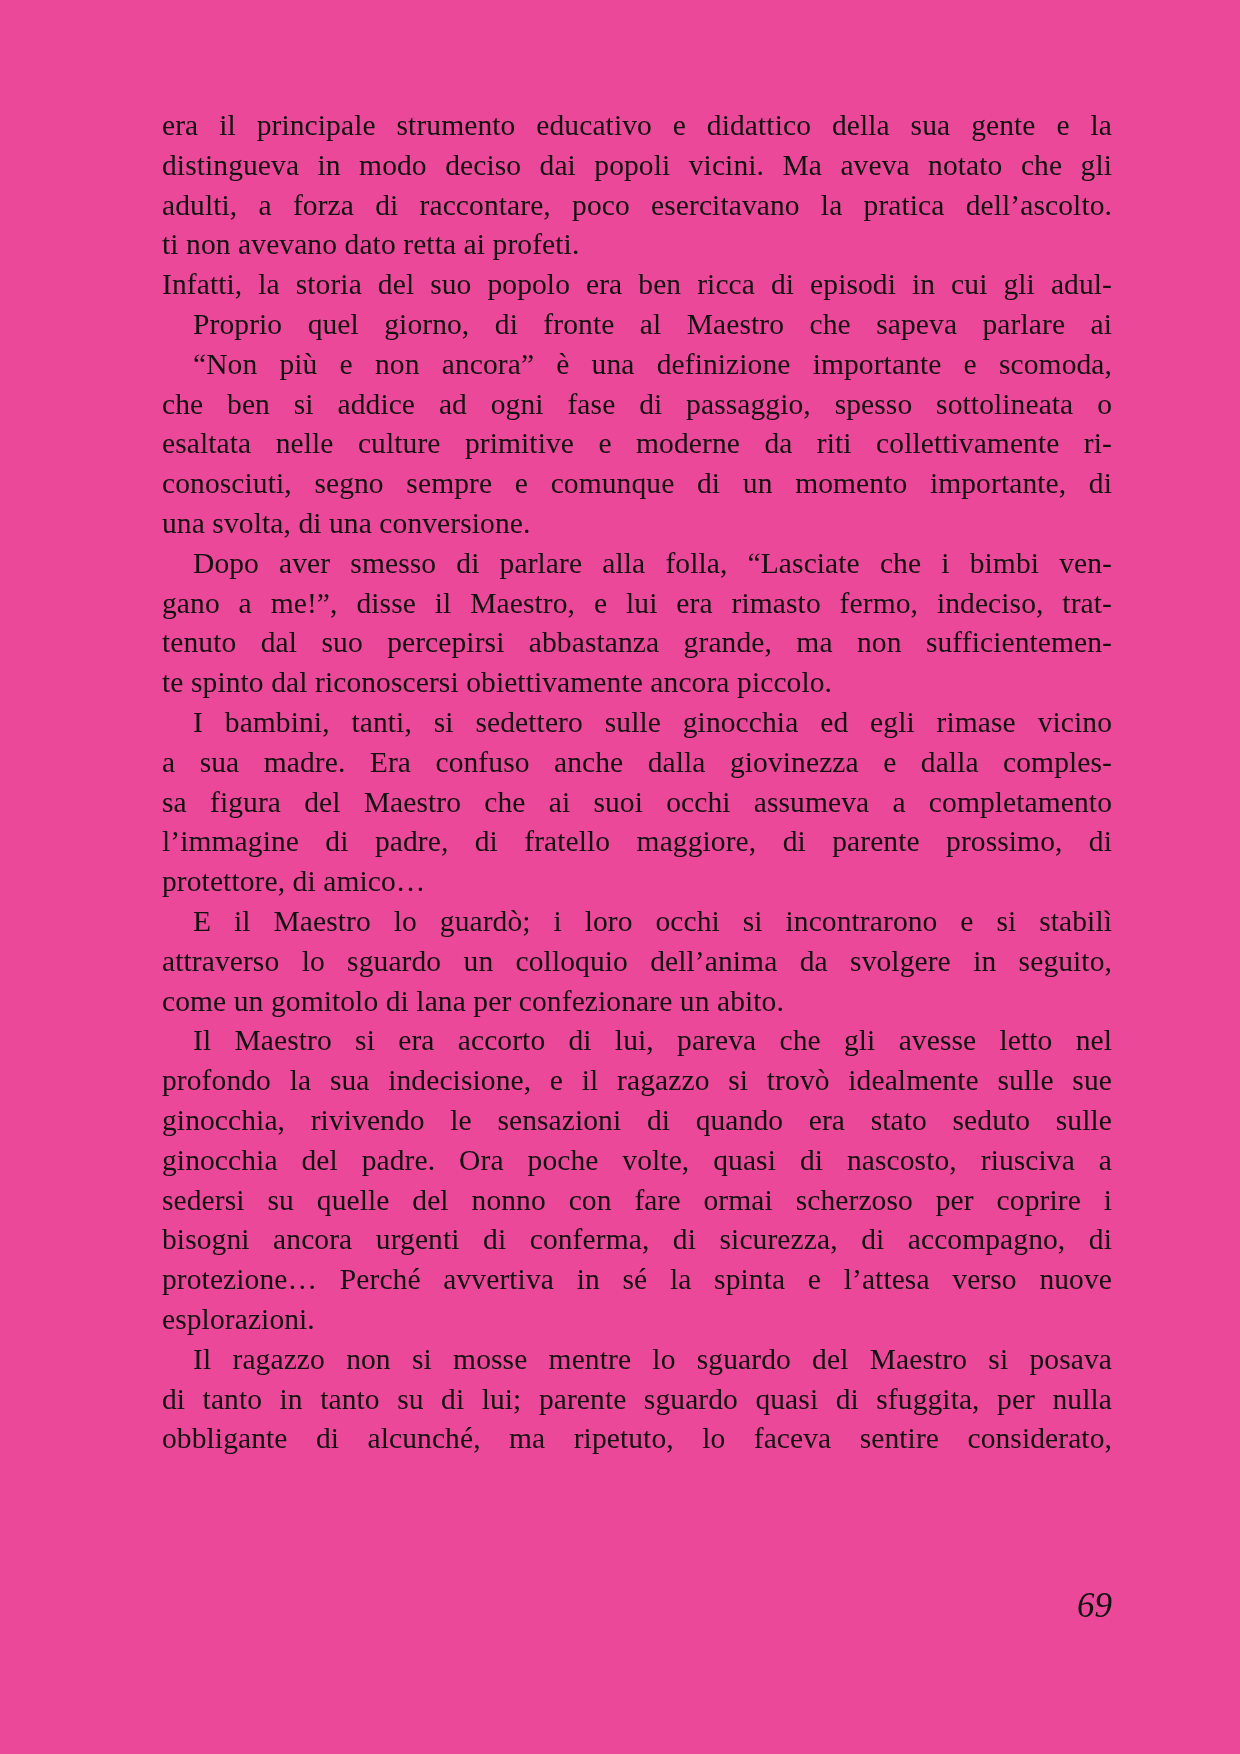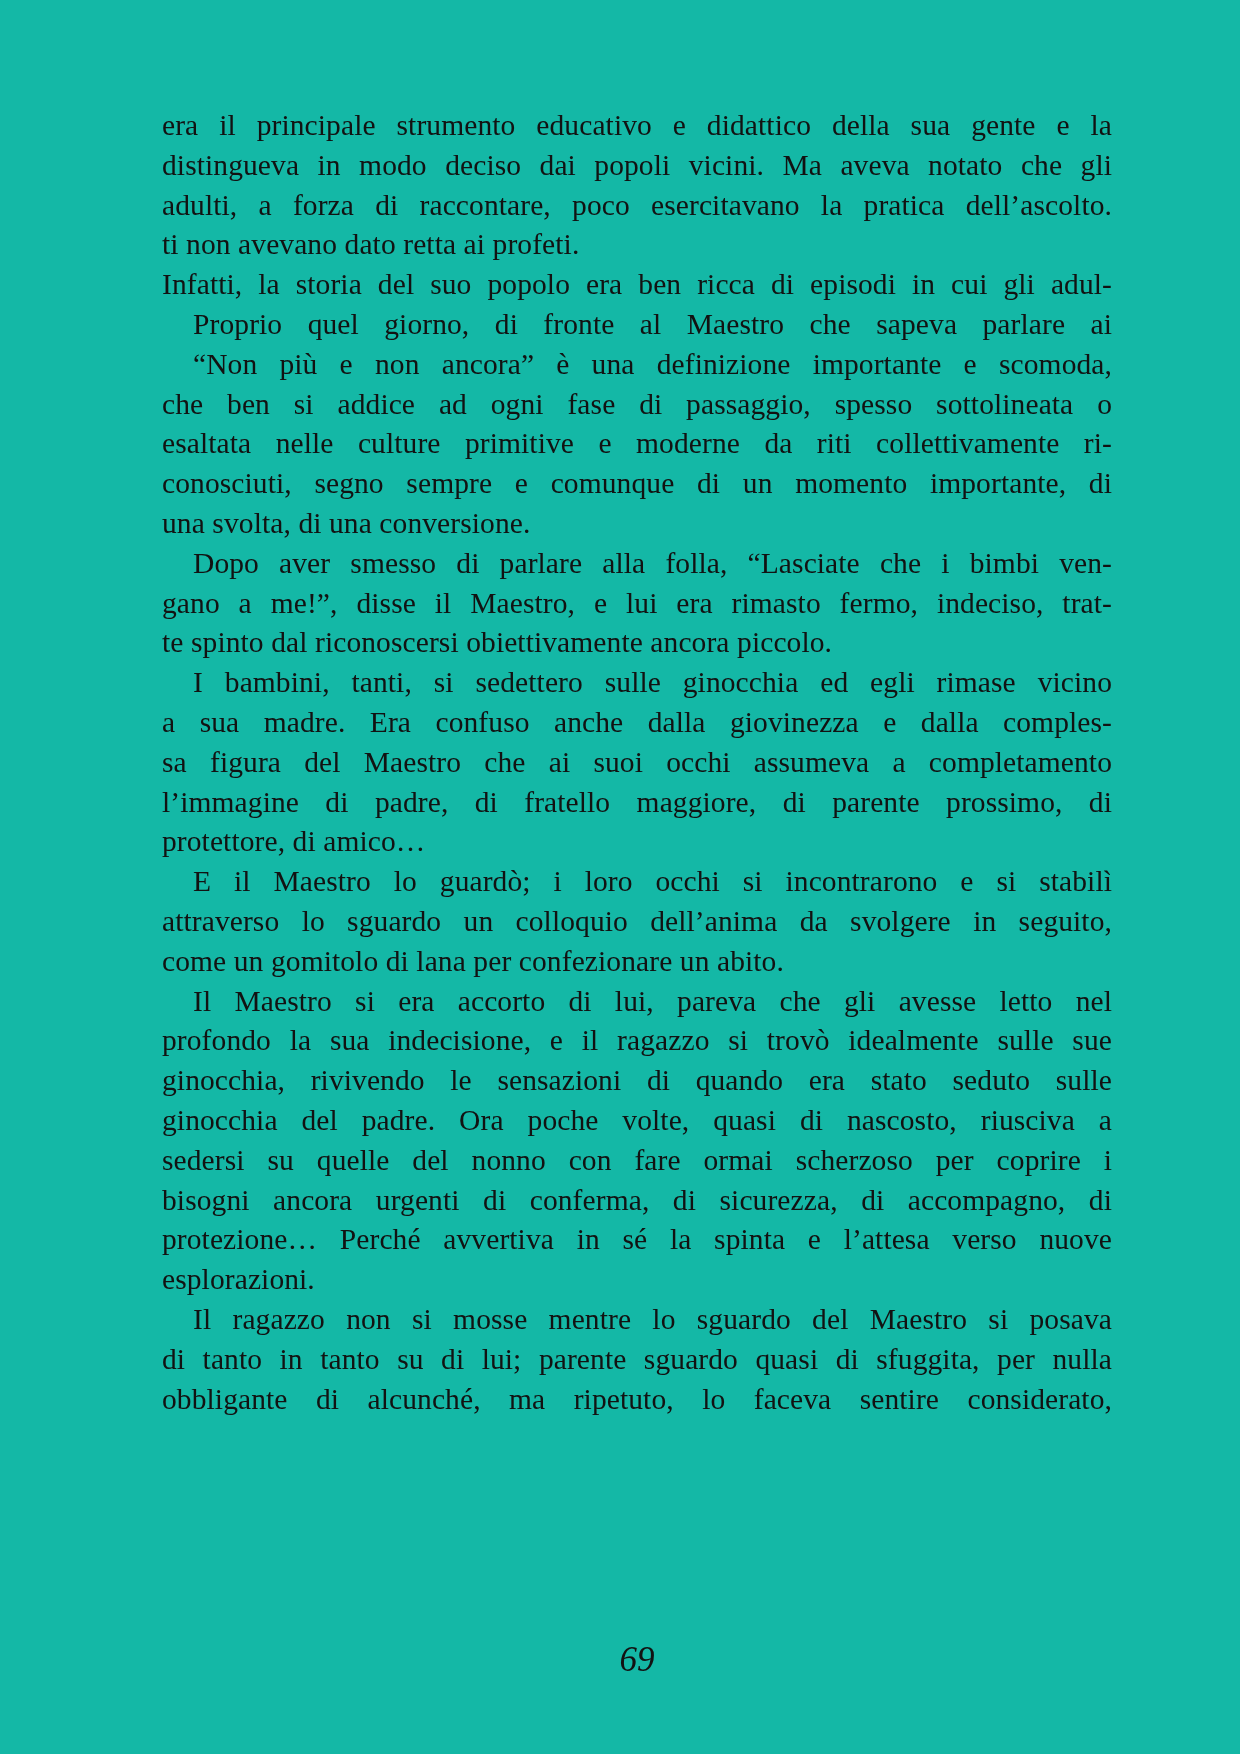--- a/index.html
+++ b/index.html
@@ -11,21 +11,21 @@
     width: 1240px;
     height: 1754px;
     position: relative;
     font-family: "Liberation Serif", "DejaVu Serif", serif;
     color: #121212;
     overflow: hidden;
   }
   .page {
     position: absolute;
     inset: 0;
-    background: #14b8a6;
+    background: #ec4899;
   }
   .text-column {
     position: absolute;
     left: 162px;
     top: 106px;
     width: 950px;
     font-size: 29.5px;
     line-height: 39.8px;
     letter-spacing: 0.1px;
   }
@@ -35,23 +35,23 @@
   }
   .line.para-end {
     text-align-last: left;
   }
   .line.indent {
     text-indent: 31px;
   }
   .folio {
     position: absolute;
     left: 162px;
-    top: 1640px;
+    top: 1586px;
     width: 950px;
-    text-align: center;
+    text-align: right;
     font-style: italic;
     font-size: 35px;
     line-height: 40px;
   }
 </style>
 </head>
 <body>
 
 <div class="page">
   <div class="text-column">
@@ -61,20 +61,21 @@
       <div class="line para-end">ti non avevano dato retta ai profeti.</div>
       <div class="line">Infatti, la storia del suo popolo era ben ricca di episodi in cui gli adul-</div>
       <div class="line indent">Proprio quel giorno, di fronte al Maestro che sapeva parlare ai</div>
       <div class="line indent">“Non più e non ancora” è una definizione importante e scomoda,</div>
       <div class="line">che ben si addice ad ogni fase di passaggio, spesso sottolineata o</div>
       <div class="line">esaltata nelle culture primitive e moderne da riti collettivamente ri-</div>
       <div class="line">conosciuti, segno sempre e comunque di un momento importante, di</div>
       <div class="line para-end">una svolta, di una conversione.</div>
       <div class="line indent">Dopo aver smesso di parlare alla folla, “Lasciate che i bimbi ven-</div>
       <div class="line">gano a me!”, disse il Maestro, e lui era rimasto fermo, indeciso, trat-</div>
+      <div class="line">tenuto dal suo percepirsi abbastanza grande, ma non sufficientemen-</div>
       <div class="line para-end">te spinto dal riconoscersi obiettivamente ancora piccolo.</div>
       <div class="line indent">I bambini, tanti, si sedettero sulle ginocchia ed egli rimase vicino</div>
       <div class="line">a sua madre. Era confuso anche dalla giovinezza e dalla comples-</div>
       <div class="line">sa figura del Maestro che ai suoi occhi assumeva a completamento</div>
       <div class="line">l’immagine di padre, di fratello maggiore, di parente prossimo, di</div>
       <div class="line para-end">protettore, di amico…</div>
       <div class="line indent">E il Maestro lo guardò; i loro occhi si incontrarono e si stabilì</div>
       <div class="line">attraverso lo sguardo un colloquio dell’anima da svolgere in seguito,</div>
       <div class="line para-end">come un gomitolo di lana per confezionare un abito.</div>
       <div class="line indent">Il Maestro si era accorto di lui, pareva che gli avesse letto nel</div>

